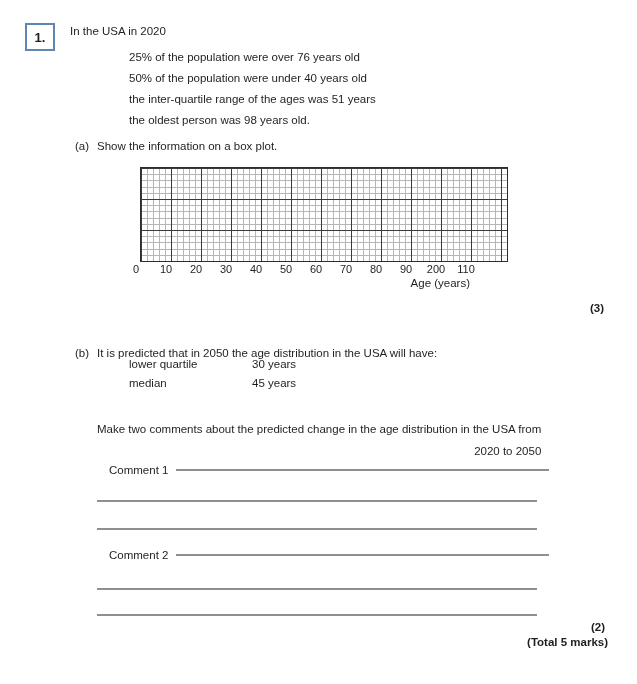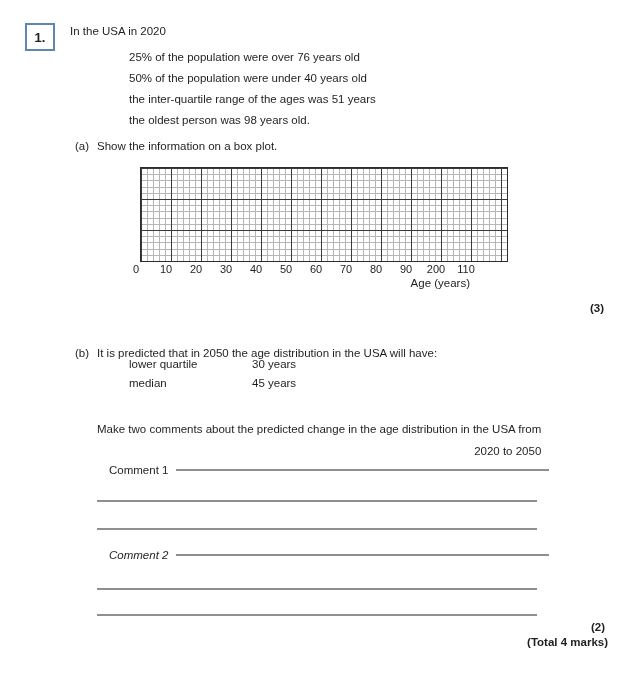--- a/index.html
+++ b/index.html
@@ -72,21 +72,21 @@
   .stat-label { display: inline-block; width: 123px; }
 
   .instruction { position: absolute; left: 97px; top: 419px; line-height: 21.5px; text-align: right; }
 
   .comment-row {
     position: absolute; left: 97px;
     width: 440px; height: 17px;
     display: flex; align-items: center; margin-left: 12px;
   }
   .comment-row.first { top: 461px; }
-  .comment-row.second { top: 546px; font-style: italic; }
+  .comment-row.second { top: 546px; }
   .comment-row .fill-line {
     flex: 1;
     margin-left: 8px;
     border-bottom: 2px solid var(--rule-line, #8f8f8f);
   }
 
   .rule {
     position: absolute; left: 97px;
     width: 440px; height: 0;
     border-bottom: 2px solid var(--rule-line, #8f8f8f);
@@ -167,15 +167,15 @@
 
   <div class="comment-row second">
     <span>Comment 2</span>
     <span class="fill-line"></span>
   </div>
 
   <div class="rule r3"></div>
   <div class="rule r4"></div>
 
   <div class="marks marks-b">(2)</div>
-  <div class="total-marks">(Total 4 marks)</div>
+  <div class="total-marks">(Total 5 marks)</div>
 
 </div>
 
 </body></html>

